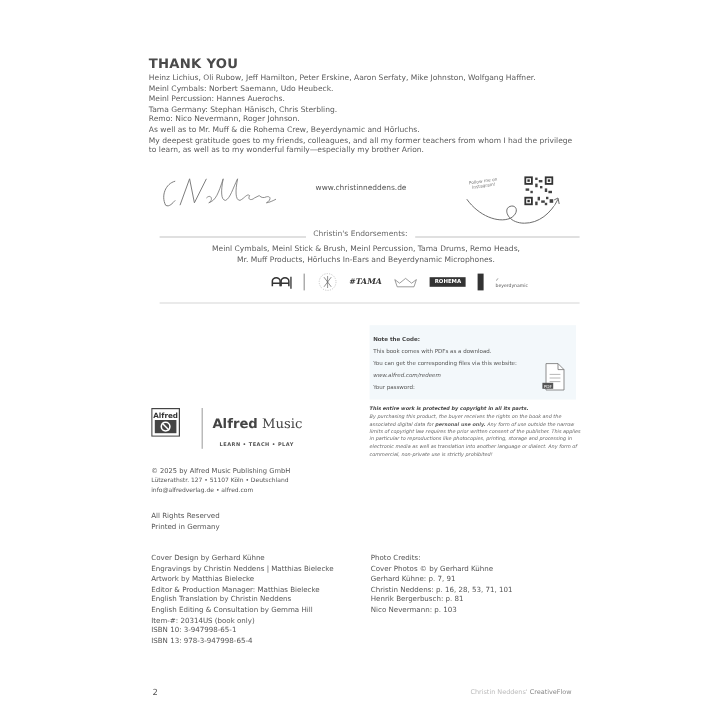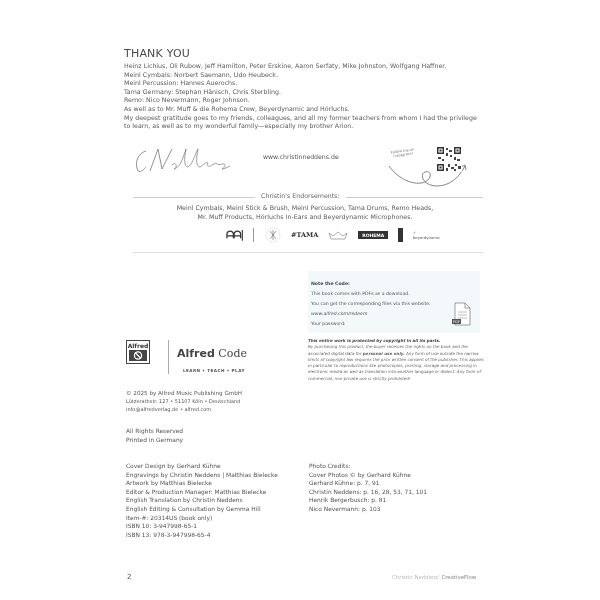--- a/index.html
+++ b/index.html
@@ -1,19 +1,19 @@
 <!DOCTYPE html>
 <html><head>
 <meta charset="utf-8">
 <style>
   html, body { margin: 0; padding: 0; }
   body { width: 600px; height: 600px; background: #ffffff; position: relative; overflow: hidden;
          font-family: "DejaVu Sans", sans-serif; color: #555; }
   .abs { position: absolute; }
-  .h-thanks { left: 124px; top: 47px; font-size: 11px; font-weight: normal; color: #4a4a4a; letter-spacing: 0.2px; text-align: right; }
+  .h-thanks { left: 124px; top: 47px; font-size: 11px; font-weight: bold; color: #4a4a4a; letter-spacing: 0.2px; text-align: right; }
   .thanks-lines { left: 124px; top: 62px; width: 370px; font-size: 6.3px; line-height: 8.6px; color: #5a5a5a; }
   .thanks-lines div { white-space: nowrap; }
   .sig { left: 132px; top: 145px; width: 100px; height: 30px; }
   .site { left: 263px; top: 153px; font-size: 6.2px; color: #555; }
   .follow { left: 385px; top: 149px; font-size: 3.6px; color: #777; transform: rotate(-8deg); line-height: 4.4px; text-align: center; width: 36px; }
   .arrow { left: 385px; top: 160px; width: 90px; height: 30px; }
   .qr { left: 436px; top: 146px; width: 26px; height: 26px; }
   .endorse-rule { left: 133px; top: 197px; width: 350px; height: 0; border-top: 1px solid #ccc; }
   .endorse-title { left: 255px; top: 192px; padding: 0 6px; background:#fff; font-size: 6.3px; color: #666; }
   .endorse-text { left: 120px; top: 204px; width: 370px; text-align: center; font-size: 6.3px; line-height: 8.8px; color: #5a5a5a; }
@@ -104,21 +104,21 @@
 </div>
 <div class="abs logos">
   <div class="logo" style="font-weight:bold;font-size:10px;letter-spacing:-1px;padding-left:46px;">ᗩᗩ|</div>
   <div class="logo" style="width:2px;height:14px;border-left:1px solid #999;"></div>
   <div class="logo">
     <svg width="16" height="16" viewBox="0 0 16 16">
         <circle cx="8" cy="8" r="7" fill="none" stroke="#aaa" stroke-width="0.5" stroke-dasharray="1 1"></circle>
         <path d="M5 4 L11 12 M11 4 L5 12 M8 3 L8 13" stroke="#666" stroke-width="0.6"></path>
       </svg>
   </div>
-  <div class="logo" style="font-weight:bold;font-family:'DejaVu Serif',serif;font-size:6.5px;">#TAMA</div>
+  <div class="logo" style="font-style:italic;font-weight:bold;font-family:'DejaVu Serif',serif;font-size:6.5px;">#TAMA</div>
   <div class="logo">
     <svg width="20" height="10" viewBox="0 0 20 10">
         <path d="M1 3 L5 6 L10 2 L15 6 L19 3 L17 9 L3 9 Z" fill="none" stroke="#777" stroke-width="0.6"></path>
       </svg>
   </div>
   <div class="logo" style="background:#333;color:#fff;font-size:4.5px;font-weight:bold;padding:1.5px 4px;">ROHEMA</div>
   <div class="logo" style="width:13px;height:14px;background:#333;"></div>
   <div class="logo" style="font-size:3.8px;color:#555;">✓ beyerdynamic</div>
 </div>
 <div class="abs bottom-rule"></div>
@@ -152,21 +152,21 @@
 </div>
 
 <svg class="abs alfred-logo" viewBox="0 0 24 24">
   <rect x="0.5" y="0.5" width="23" height="23" fill="#fff" stroke="#444" stroke-width="1"></rect>
   <text x="12" y="8" font-size="6" font-weight="bold" fill="#333" text-anchor="middle" font-family="DejaVu Sans, sans-serif">Alfred</text>
   <rect x="3" y="10" width="18" height="11" fill="#444"></rect>
   <circle cx="12" cy="15.5" r="3.6" fill="none" stroke="#fff" stroke-width="1.3"></circle>
   <line x1="9" y1="12.5" x2="15" y2="18.5" stroke="#fff" stroke-width="1.2"></line>
 </svg>
 <div class="abs alfred-div"></div>
-<div class="abs alfred-name"><b>Alfred</b><span> Code</span></div>
+<div class="abs alfred-name"><b>Alfred</b><span> Music</span></div>
 <div class="abs alfred-tag">LEARN • TEACH • PLAY</div>
 
 <div class="abs pub">
   <div>© 2025 by Alfred Music Publishing GmbH</div>
   <div style="font-size:5px;">Lützerathstr. 127 • 51107 Köln • Deutschland</div>
   <div style="font-size:5px;">info@alfredverlag.de • alfred.com</div>
 </div>
 <div class="abs rights">
   <div>All Rights Reserved</div>
   <div>Printed in Germany</div>

